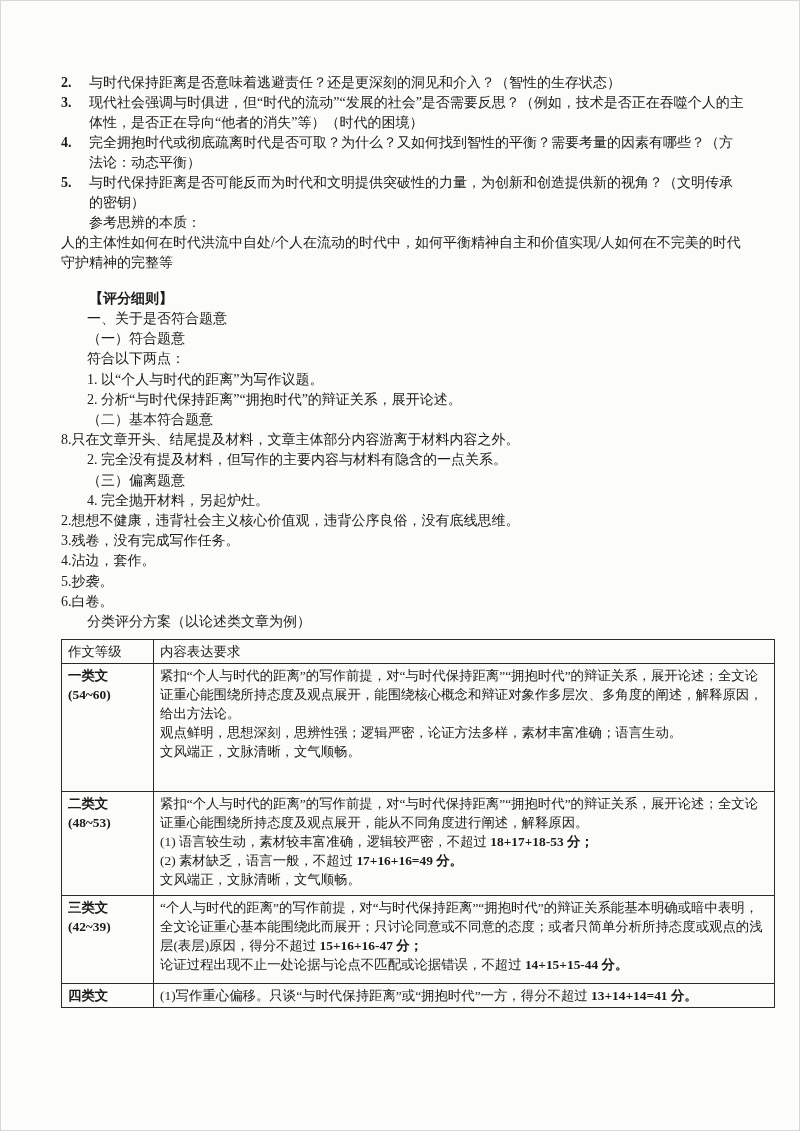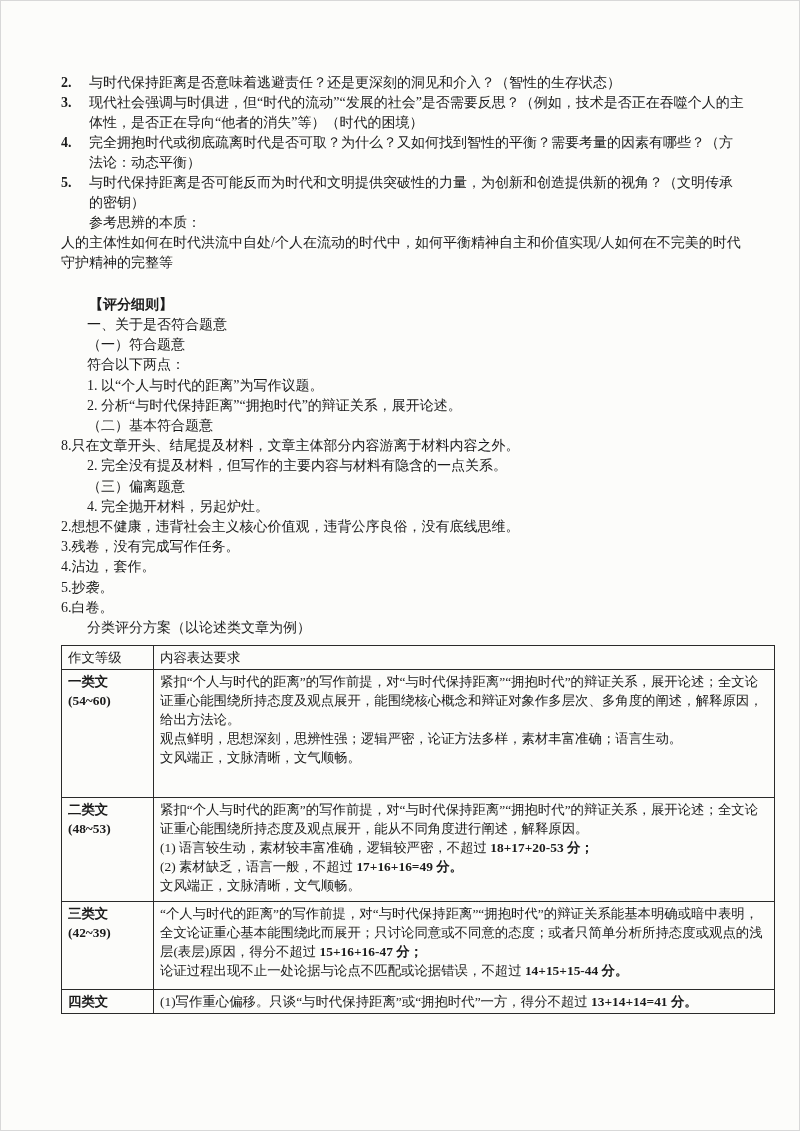--- a/index.html
+++ b/index.html
@@ -17,21 +17,21 @@
     border:1px solid #d8d8d8;
     overflow:hidden;
   }
   
   .qlist .li { display:flex; }
   .qlist .num { flex:none; width:28px; font-weight:bold; }
   .qlist .txt { flex:1; }
   
   .ind { padding-left:28px; }
   .essence-heading { }
-  .rubric-title { margin-top:22px; font-weight:bold; }
+  .rubric-title { margin-top:16px; font-weight:bold; }
   .rubric .line { line-height:20.2px; }
   .rubric .line.ind { padding-left:26px; }
   
   table.grading {
     width:714px;
     margin-top:7px;
     border-collapse:collapse;
     font-size:13.4px;
     line-height:19px;
     table-layout:fixed;
@@ -122,21 +122,21 @@
       </td>
     </tr>
 
     <tr class="r2">
       <td>
         <div class="grade-label">二类文</div>
         <div class="grade-range">(48~53)</div>
       </td>
       <td>
         <p>紧扣“个人与时代的距离”的写作前提，对“与时代保持距离”“拥抱时代”的辩证关系，展开论述；全文论证重心能围绕所持态度及观点展开，能从不同角度进行阐述，解释原因。</p>
-        <p><span>(1) 语言较生动，素材较丰富准确，逻辑较严密，不超过 </span><span class="score">18+17+20-53 分；</span></p>
+        <p><span>(1) 语言较生动，素材较丰富准确，逻辑较严密，不超过 </span><span class="score">18+17+18-53 分；</span></p>
         <p><span>(2) 素材缺乏，语言一般，不超过 </span><span class="score">17+16+16=49 分。</span></p>
         <p>文风端正，文脉清晰，文气顺畅。</p>
       </td>
     </tr>
 
     <tr class="r3">
       <td>
         <div class="grade-label">三类文</div>
         <div class="grade-range">(42~39)</div>
       </td>

